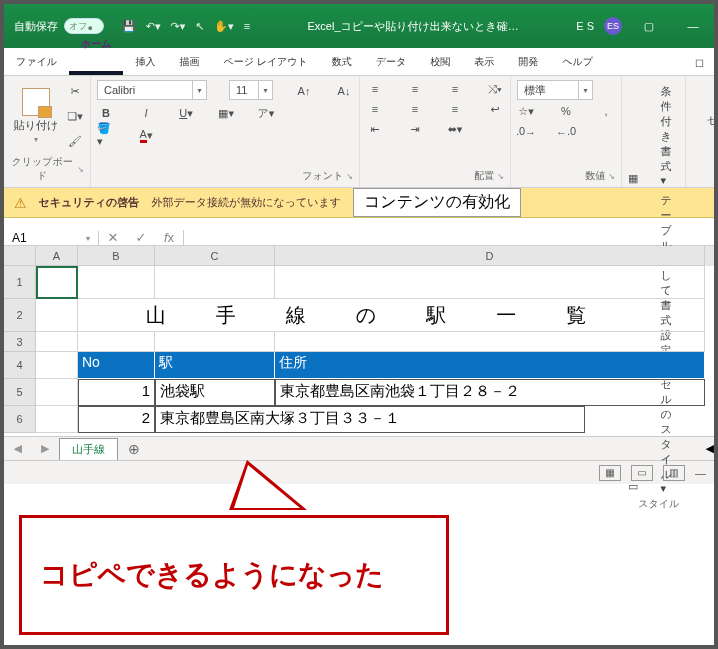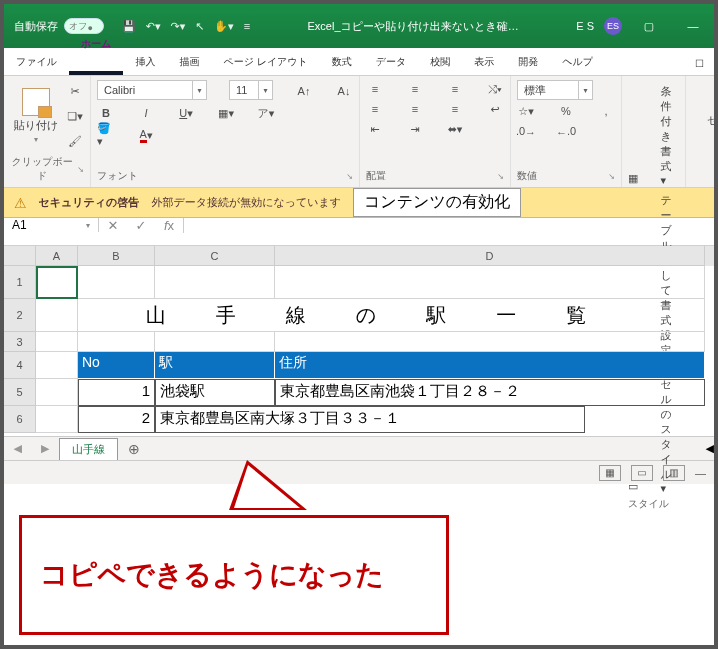--- a/index.html
+++ b/index.html
@@ -15,38 +15,38 @@
 .avatar{width:18px;height:18px;border-radius:50%;background:#6a5acd;display:flex;align-items:center;justify-content:center;font-size:9px}
 .winbtn{width:34px;height:28px;display:flex;align-items:center;justify-content:center}
 
 .tabs{height:28px;background:#fff;border-bottom:1px solid #d0d0d0;display:flex;align-items:end;font-size:10px}
 .tab{padding:5px 12px 6px;color:#333;cursor:pointer}
 .tab.sel{color:#701a75;border-bottom:4px solid #0f172a;padding-bottom:20px;font-weight:bold}
 .tab.share{margin-left:auto;padding-right:10px}
 
 .ribbon{height:112px;background:#f3f2f1;display:flex;border-bottom:1px solid #d0d0d0;font-size:11px;color:#444}
 .group{border-right:1px solid #e0e0e0;display:flex;flex-direction:column;justify-content:space-between;padding:4px 6px 2px}
-.grouplabel{text-align:center;font-size:10px;color:#666;padding:2px 0;display:flex;justify-content:space-between;align-items:center;gap:3px}
+.grouplabel{text-align:center;font-size:10px;color:#666;padding:2px 0;display:flex;justify-content:flex-end;align-items:center;gap:3px}
 .diaglaunch{font-size:8px;color:#888}
 .gbuttons{display:flex;gap:4px;flex:1}
 .vcol{display:flex;flex-direction:column;justify-content:space-around;gap:2px}
 .bigbtn{display:flex;flex-direction:column;align-items:center;justify-content:center;width:52px;height:72px;gap:2px}
 .bigicon{width:28px;height:28px;border:1px solid #c69c6d;background:#fff;position:relative}
 .bigicon::after{content:"";position:absolute;right:-3px;bottom:-3px;width:12px;height:10px;background:#e8a33d;border:1px solid #c69c6d}
 .smicon{width:18px;height:18px;display:flex;align-items:center;justify-content:center;color:#505050}
 .row{display:flex;gap:22px;align-items:flex-end}
 .combo{display:flex;align-items:center;border:1px solid #c5c5c5;background:#fff;height:20px;font-size:11px}
 .combo span:first-child{padding:0 6px;flex:1}
 .cbtn{width:14px;height:18px;border-left:1px solid #c5c5c5;display:flex;align-items:center;justify-content:center;font-size:8px;color:#666}
 
 .secbar{height:30px;background:#fde592;display:flex;align-items:center;padding:0 10px;gap:12px;font-size:11px;color:#533;border-bottom:1px solid #d0c060}
 .shield{color:#c07700;font-size:14px}
 .secbtn{background:#fff;border:1px solid #999;padding:3px 10px;font-size:16px}
 
-.fxrow{height:28px;display:flex;align-items:flex-start;border-bottom:1px solid #d0d0d0;font-size:12px}
+.fxrow{height:28px;display:flex;align-items:flex-end;border-bottom:1px solid #d0d0d0;font-size:12px}
 .namebox{width:95px;border-right:1px solid #ccc;padding:0 8px;display:flex;align-items:center;justify-content:space-between}
 .dd{font-size:8px;color:#888}
 .fxbtns{display:flex;border-right:1px solid #ccc}
 .fxbtn{width:28px;display:flex;align-items:center;justify-content:center;color:#888;font-size:13px}
 .fxinput{flex:1;padding:0 8px}
 
 .gridwrap{height:190px;overflow:hidden;display:flex;flex-direction:column}
 .colheads{display:flex;height:20px;background:#e6e6e6;font-size:11px;color:#555}
 .gbox{width:32px;border-right:1px solid #ccc;border-bottom:1px solid #ccc;background:#e6e6e6}
 .ch{border-right:1px solid #ccc;border-bottom:1px solid #ccc;display:flex;align-items:center;justify-content:center;background:#e6e6e6}

